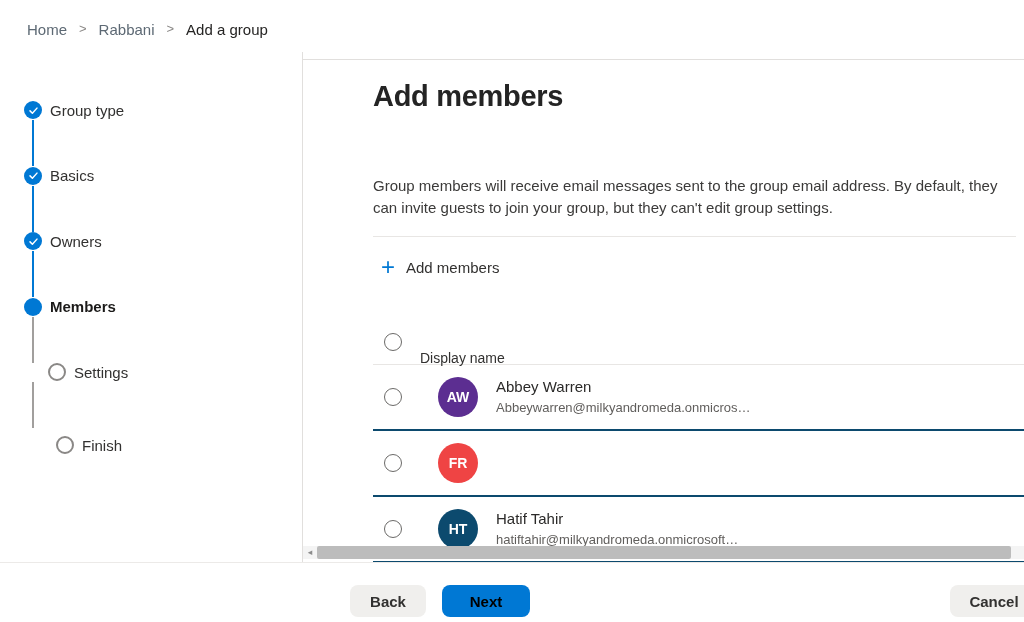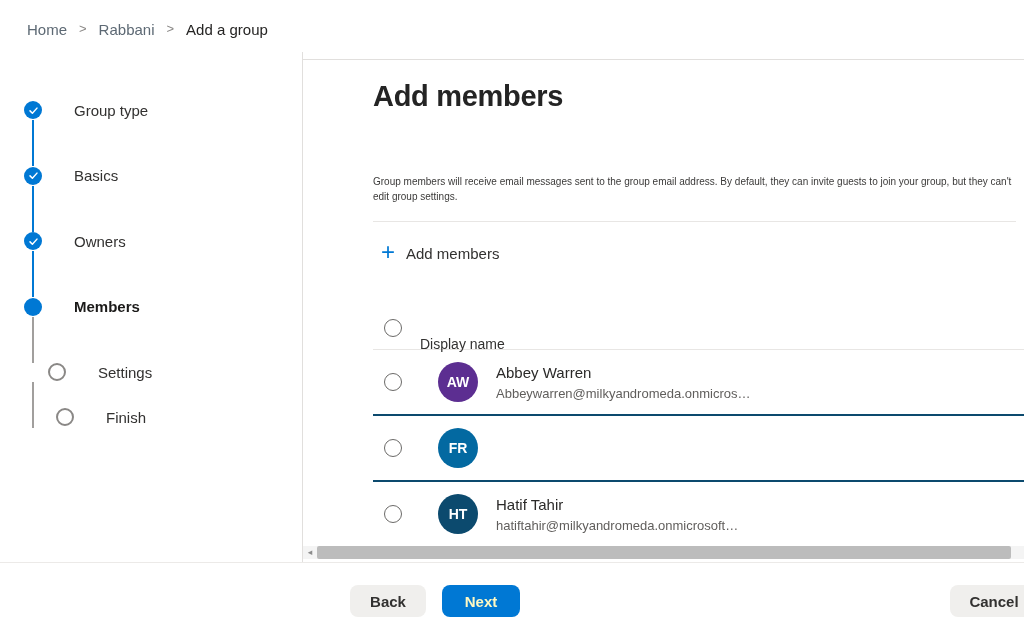--- a/index.html
+++ b/index.html
@@ -10,38 +10,38 @@
   .breadcrumb { position:absolute; top:0; left:0; width:1024px; height:60px;
                 display:flex; align-items:center; gap:12px; padding-left:27px;
                 border-bottom:1px solid #e1dfdd; font-size:15px; background:#fff; }
   .crumb-link { color:#5d6974; cursor:pointer; }
   .crumb-current { color:#252423; }
   .crumb-sep { color:#8a8886; font-size:13px; transform:translateY(-1px); }
 
   
   .sidebar { position:absolute; top:52px; left:0; width:303px; height:510px;
              border-right:1px solid #e1dfdd; background:#fff; }
-  .step { position:absolute; left:24px; display:flex; align-items:center; gap:32px;
+  .step { position:absolute; left:24px; display:flex; align-items:center; gap:8px;
           transform:translateY(-50%); }
   .step-circle { width:18px; height:18px; border-radius:50%; flex:0 0 18px;
                  display:flex; align-items:center; justify-content:center; }
   .step.done .step-circle, .step.current .step-circle { background:#0078d4; }
   .step.todo .step-circle { background:#fff; border:2px solid #8a8886; }
   .step-label { font-size:15px; color:#323130; white-space:nowrap; }
   .step.current .step-label { font-weight:bold; color:#1b1a19; }
   .connector { position:absolute; left:32px; width:2px; height:46px; }
   .connector.blue { background:#0078d4; }
   .connector.gray { background:#a19f9d; }
 
   
   .main { position:absolute; left:304px; top:52px; width:720px; height:510px;
           overflow:hidden; padding-left:69px; }
   .page-title { font-size:29px; font-weight:bold; color:#242424; margin-top:28px;
                 letter-spacing:-0.3px; }
-  .desc { margin-top:62px; font-size:10px; line-height:1.45; color:#3b3a39;
+  .desc { margin-top:62px; font-size:15px; line-height:1.45; color:#3b3a39;
           max-width:670px; }
   .divider { height:1px; background:#e8e6e4; margin-top:17px; margin-right:8px; }
   .cmd-row { margin-top:14px; height:34px; display:flex; align-items:center;
              gap:11px; padding-left:8px; cursor:pointer; width:160px; }
   .plus-icon { color:#0078d4; font-size:24px; font-weight:300; line-height:1;
                transform:translateY(-1px); }
   .cmd-label { font-size:15px; color:#323130; }
 
   .list-header { margin-top:36px; height:44px; display:flex; align-items:center;
                  border-bottom:1px solid #e8e6e4; }
@@ -66,21 +66,21 @@
   .hscroll-thumb { height:13px; background:#bcbcbc; border-radius:2px;
                    flex:0 0 694px; cursor:pointer; }
 
   
   .footer { position:absolute; left:0; top:562px; width:1024px; height:60px;
             background:#fff; border-top:1px solid #eceae8; overflow:hidden; }
   .btn { position:absolute; top:22px; height:32px; border:none; border-radius:8px;
          font-family:inherit; font-size:15px; font-weight:bold; cursor:pointer;
          display:flex; align-items:center; justify-content:center; }
   .btn-back   { left:350px; width:76px; background:#f0efed; color:#323130; }
-  .btn-next   { left:442px; width:78px; background:#0078d4; color:#fef9c3; }
+  .btn-next   { left:442px; width:88px; background:#0078d4; color:#000000; }
   .btn-cancel { left:950px; width:88px; background:#f0efed; color:#323130; }
 </style>
 </head>
 <body>
 
 <div class="breadcrumb">
   <span class="crumb-link">Home</span>
   <span class="crumb-sep">&gt;</span>
   <span class="crumb-link">Rabbani</span>
   <span class="crumb-sep">&gt;</span>
@@ -122,21 +122,21 @@
     <span class="step-label">Members</span>
   </div>
     <div class="connector gray" style="top: 264.5px;"></div>
     <div class="step todo" style="top: 320px; margin-left: 24px;">
     <span class="step-circle">
       
     </span>
     <span class="step-label">Settings</span>
   </div>
     <div class="connector gray" style="top: 330px;"></div>
-    <div class="step todo" style="top: 365px; padding-left: 32px;">
+    <div class="step todo" style="top: 393px; padding-left: 32px;">
     <span class="step-circle">
       
     </span>
     <span class="step-label">Finish</span>
   </div>
   </div>
 
 <div class="main">
   <h1 class="page-title">Add members</h1>
   <p class="desc">Group members will receive email messages sent to the group email address. By default, they can invite guests to join your group, but they can't edit group settings.</p>
@@ -156,21 +156,21 @@
       <div class="member-row">
     <span class="radio"></span>
     <span class="avatar" style="background: rgb(92, 46, 145);">AW</span>
     <span class="member-text">
       <span class="member-name">Abbey Warren</span>
       <span class="member-email">Abbeywarren@milkyandromeda.onmicros…</span>
     </span>
   </div>
       <div class="member-row">
     <span class="radio"></span>
-    <span class="avatar" style="background: #0369a1;">FR</span>
+    <span class="avatar" style="background: #ef4444;">FR</span>
   </div>
       <div class="member-row">
     <span class="radio"></span>
     <span class="avatar" style="background: #0c4a6e;">HT</span>
     <span class="member-text">
       <span class="member-name">Hatif Tahir</span>
       <span class="member-email">hatiftahir@milkyandromeda.onmicrosoft…</span>
     </span>
   </div>
     </div>

